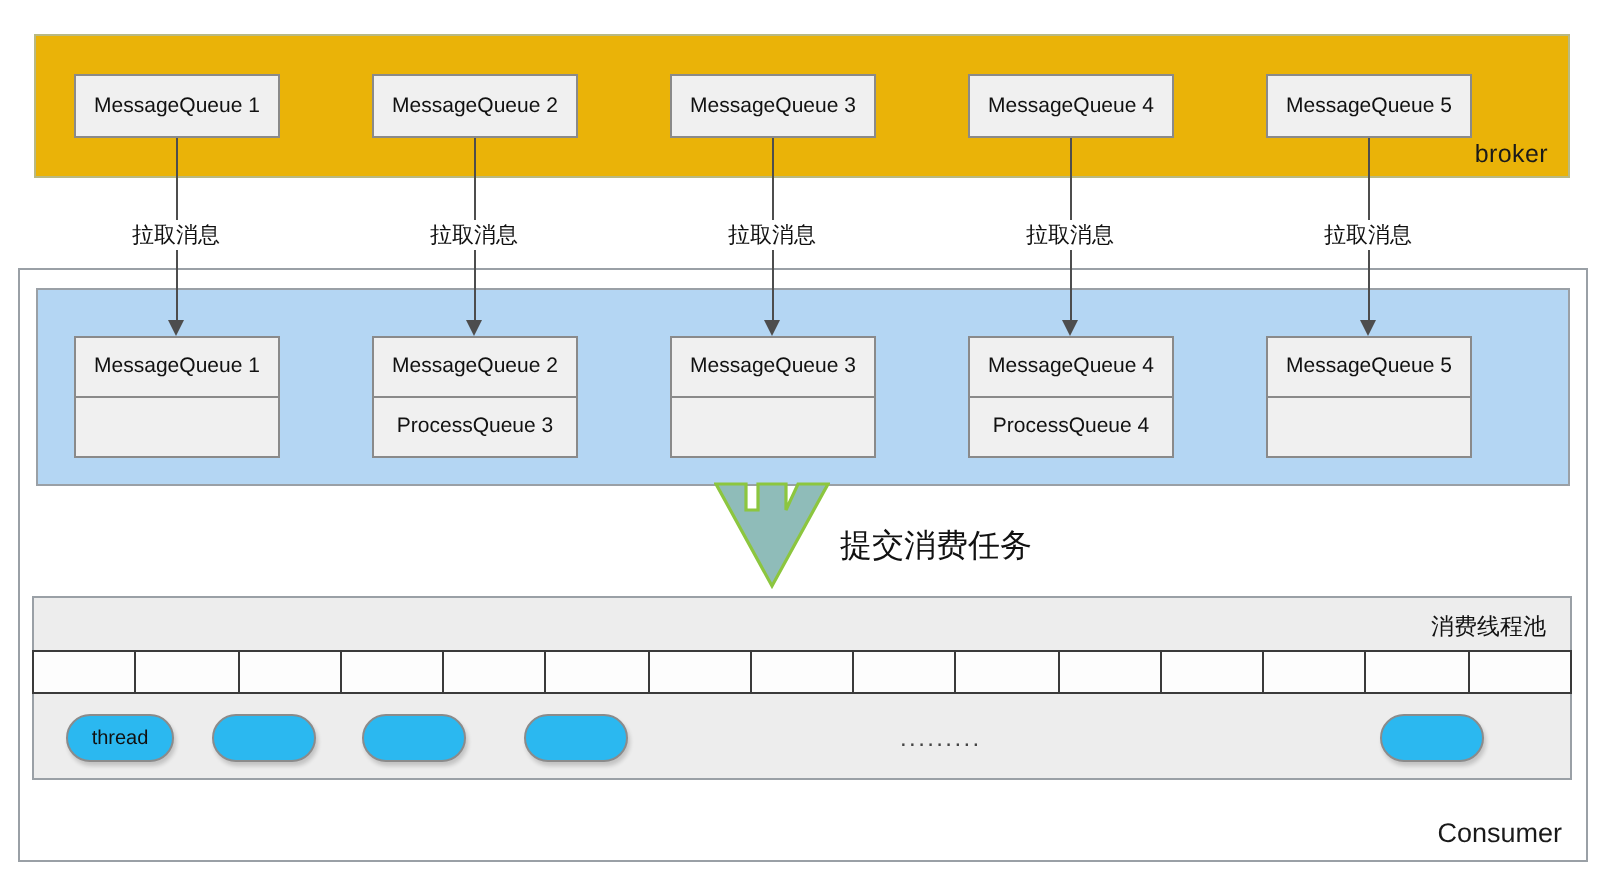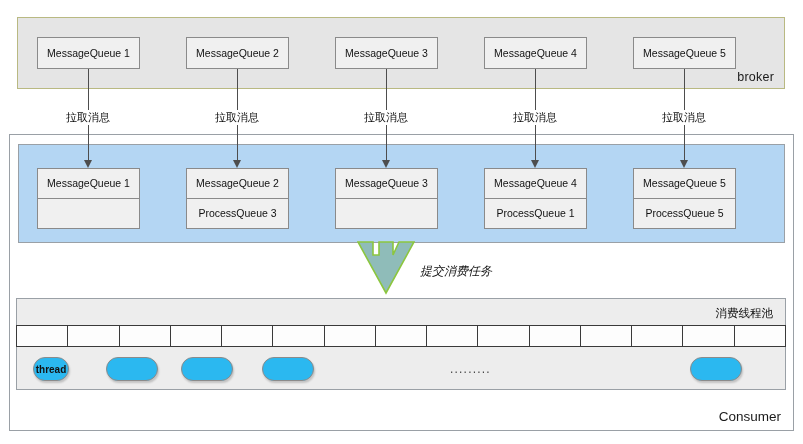--- a/index.html
+++ b/index.html
@@ -18,21 +18,21 @@
     overflow: hidden;
   }
 
   
   .broker-box {
     position: absolute;
     left: 17px;
     top: 17px;
     width: 768px;
     height: 72px;
-    background: #e5e5e5;
+    background: #eab308;
     border: 1px solid #b9b982;
     box-sizing: border-box;
   }
   .broker-label {
     position: absolute;
     right: 10px;
     bottom: 4px;
     font-size: 12.5px;
     color: #1a1a1a;
     letter-spacing: .2px;
@@ -132,24 +132,23 @@
     left: 357px;
     top: 241px;
     width: 58px;
     height: 54px;
   }
   .block-arrow svg { display: block; }
   .block-arrow-label {
     position: absolute;
     left: 420px;
     top: 263px;
-    font-size: 12px;
+    font-size: 16px;
     color: #111;
     white-space: nowrap;
-    font-style: italic;
   }
 
   
   .pool-box {
     position: absolute;
     left: 16px;
     top: 298px;
     width: 770px;
     height: 92px;
     background: #EDEDED;
@@ -263,25 +262,24 @@
   </div>
   <div class="stack" style="left:186px; top:168px;">
     <div class="cellrow top">MessageQueue 2</div>
     <div class="cellrow">ProcessQueue 3</div>
   </div>
   <div class="stack" style="left:335px; top:168px;">
     <div class="cellrow top">MessageQueue 3</div>
   </div>
   <div class="stack" style="left:484px; top:168px;">
     <div class="cellrow top">MessageQueue 4</div>
-    <div class="cellrow">ProcessQueue 1</div>
+    <div class="cellrow">ProcessQueue 4</div>
   </div>
   <div class="stack" style="left:633px; top:168px;">
     <div class="cellrow top">MessageQueue 5</div>
-    <div class="cellrow">ProcessQueue 5</div>
   </div>
 
   <div class="block-arrow">
     <svg width="58" height="54" viewBox="0 0 58 54">
       <path d="M1,1 L16,1 L16,14 L22,14 L22,1 L36,1 L36,14 L42,1 L57,1 L29,52 Z" fill="#8FBCB9" stroke="#8CC63F" stroke-width="1.6" stroke-linejoin="miter"></path>
     </svg>
   </div>
   <div class="block-arrow-label">提交消费任务</div>
 
   <div class="pool-box">
@@ -299,21 +297,21 @@
     <div class="cell"></div>
     <div class="cell"></div>
     <div class="cell"></div>
     <div class="cell"></div>
     <div class="cell"></div>
     <div class="cell"></div>
     <div class="cell"></div>
     <div class="cell"></div>
   </div>
 
-  <div class="pill" style="left:33px;  top:357px; width:36px;font-weight:bold;">
+  <div class="pill" style="left:33px;  top:357px; width:54px;">
       <span>thread</span>
     </div>
   <div class="pill" style="left:106px; top:357px; width:52px;">
       <span></span>
     </div>
   <div class="pill" style="left:181px; top:357px; width:52px;">
       <span></span>
     </div>
   <div class="pill" style="left:262px; top:357px; width:52px;">
       <span></span>

